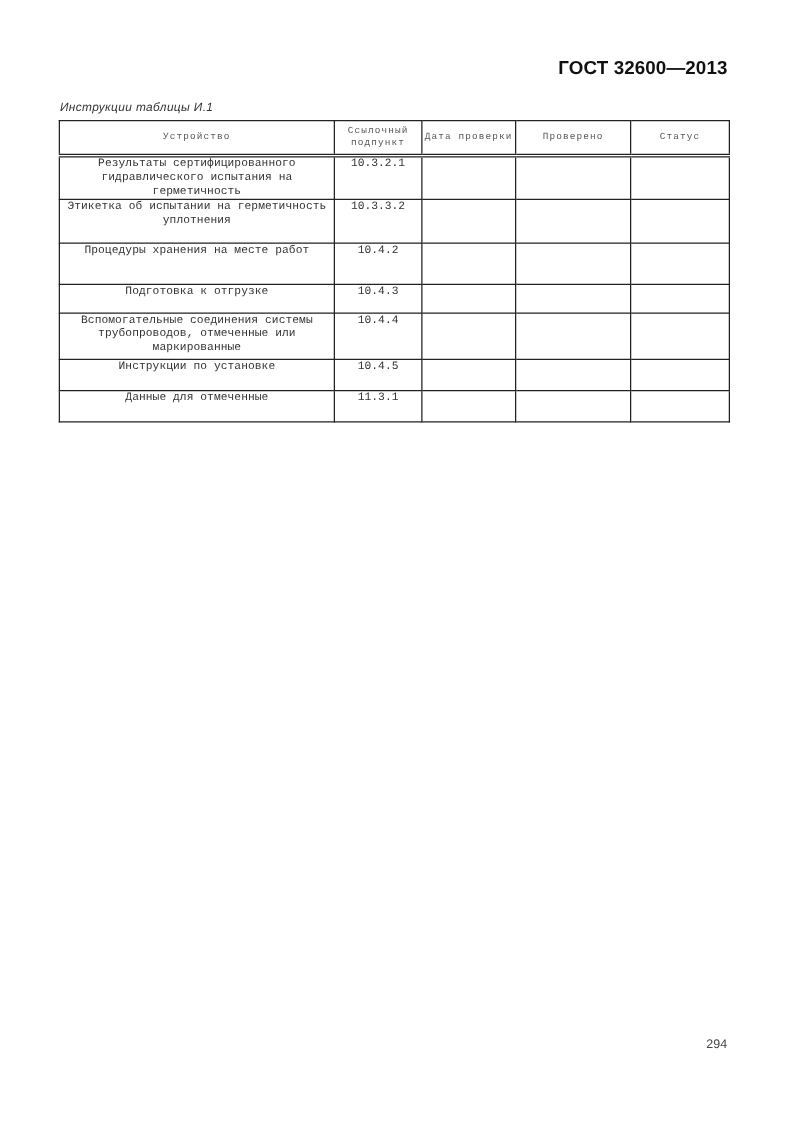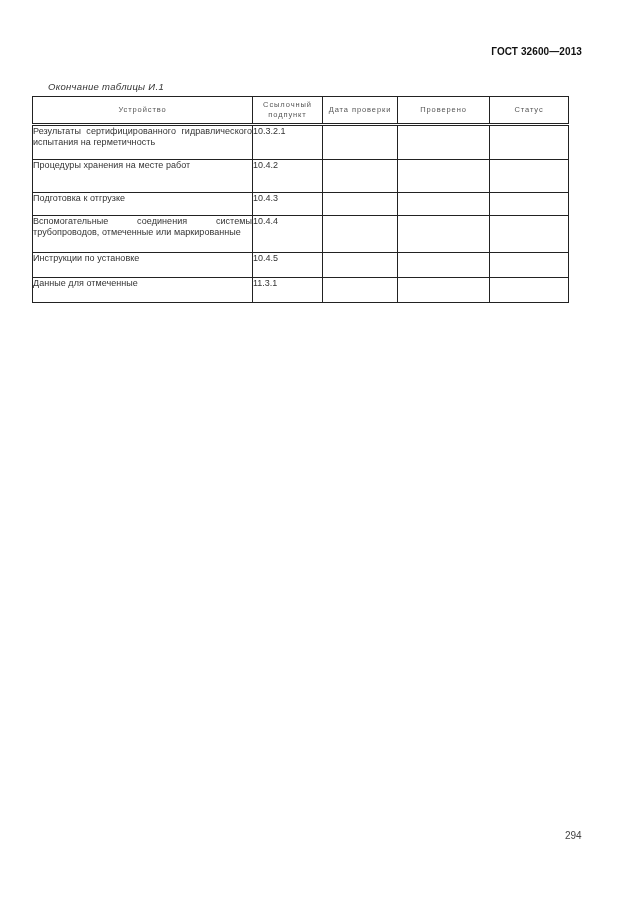--- a/index.html
+++ b/index.html
@@ -4,38 +4,39 @@
 <style>
   html, body { margin: 0; padding: 0; }
   body {
     width: 630px; height: 913px; background: #ffffff;
     position: relative; overflow: hidden;
     font-family: "Liberation Sans", "DejaVu Sans", sans-serif;
     color: #222;
   }
   .doc-header {
     position: absolute; top: 46px; right: 48px;
-    font-weight: bold; font-size: 10px; color: #111;
+    font-weight: bold; font-size: 15px; color: #111;
     letter-spacing: 0.1px;
   }
   .caption {
     position: absolute; top: 81px; left: 48px;
     font-style: italic; font-size: 9.5px; color: #333;
     letter-spacing: 0.3px;
   }
   table.main {
-    position: absolute; top: 96px; left: 32px;
+    position: absolute; top: 96px; left: 47px;
     width: 536px; border-collapse: collapse;
     table-layout: fixed;
-    font-size: 9px; color: #333;
+    font-size: 9px; color: #333; font-family: Liberation Mono, monospace;
   }
   table.main td, table.main th {
     border: 1px solid #222;
     vertical-align: top;
     padding: 0;
+    text-align: center;
   }
   table.main th {
     font-weight: normal; font-size: 7.5px;
     letter-spacing: 0.9px; color: #555;
     text-align: center; vertical-align: middle;
     height: 26px; line-height: 10px;
     border-bottom: 3px double #222;
   }
   td.dev {
     padding: 5px 5px 4px 6px;
@@ -49,21 +50,21 @@
   }
   .page-number {
     position: absolute; top: 830px; left: 565px;
     font-size: 10px; color: #444;
   }
 </style>
 </head>
 <body>
 
 <div class="doc-header">ГОСТ 32600—2013</div>
-<div class="caption">Окончание таблицы И.1</div>
+<div class="caption">Инструкции таблицы И.1</div>
 
 <table class="main">
   <colgroup>
     <col style="width:220px">
     <col style="width:70px">
     <col style="width:75px">
     <col style="width:92px">
     <col style="width:79px">
   </colgroup>
   <thead>
@@ -72,20 +73,27 @@
       <th><span>Ссылочный подпункт</span></th>
       <th><span>Дата проверки</span></th>
       <th>Проверено</th>
       <th>Статус</th>
     </tr>
   </thead>
   <tbody>
     <tr style="height:35px">
       <td class="dev">Результаты сертифицированного гидравлического испытания на герметичность</td>
       <td class="ref">10.3.2.1</td>
+      <td></td>
+      <td></td>
+      <td></td>
+    </tr>
+    <tr style="height:35px">
+      <td class="dev">Этикетка об испытании на герметичность уплотнения</td>
+      <td class="ref">10.3.3.2</td>
       <td></td>
       <td></td>
       <td></td>
     </tr>
     <tr style="height:33px">
       <td class="dev">Процедуры хранения на месте работ</td>
       <td class="ref">10.4.2</td>
       <td></td>
       <td></td>
       <td></td>

